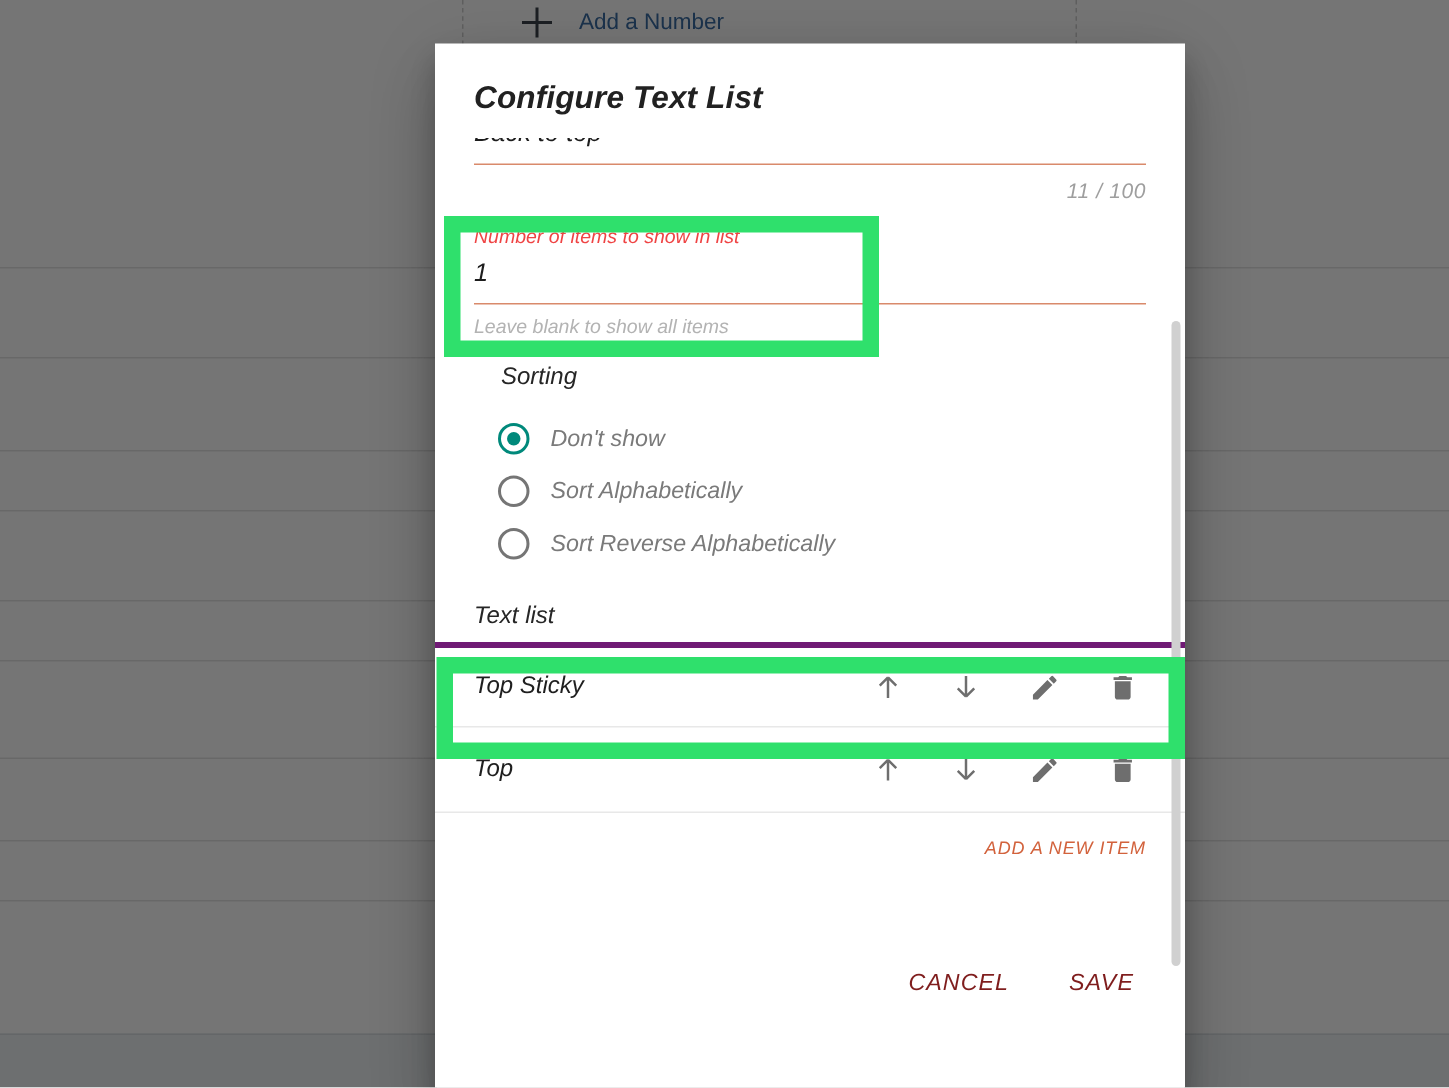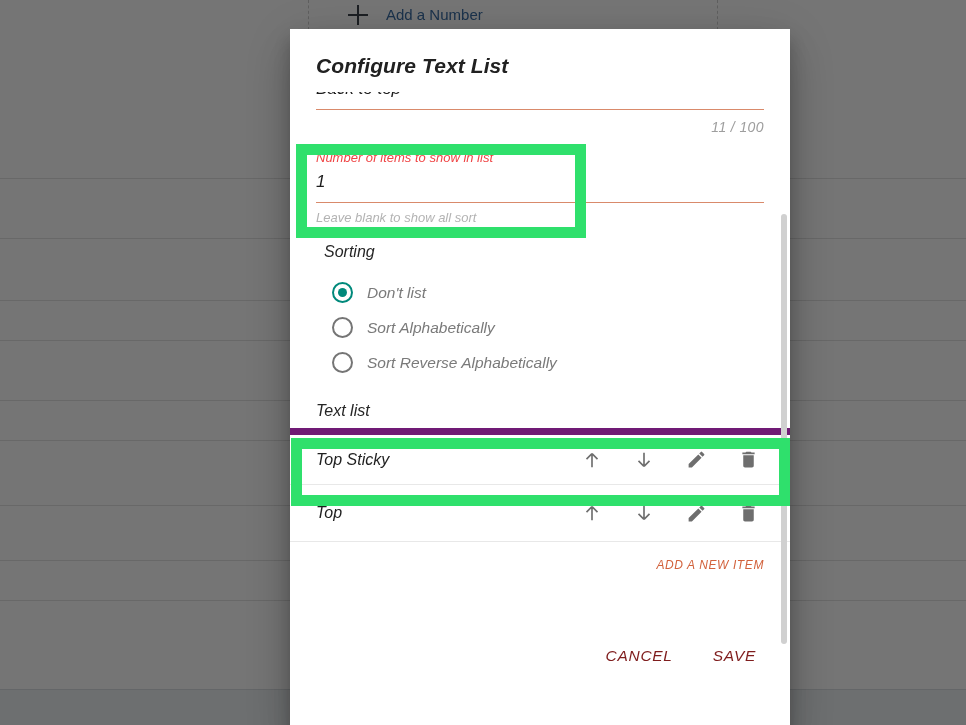--- a/index.html
+++ b/index.html
@@ -164,21 +164,21 @@
     padding-top: 9px;
     letter-spacing: 0.4px;
   }
   .field-hint {
     font-size: 13px;
     color: #b3b3b3;
     padding-top: 7px;
   }
 
   .section-head {
-    margin: 0 34px;
+    margin: 0 44px;
     font-size: 16px;
     color: #262626;
     padding-top: 18px;
   }
 
   
   .radio-group { margin: 14px 26px 0 26px; }
   .radio-row {
     display: flex;
     align-items: center;
@@ -218,21 +218,21 @@
     margin-top: 8px;
   }
   .list-row {
     position: relative;
     height: 57px;
     display: flex;
     align-items: center;
     padding: 0 26px;
     border-bottom: 1px solid #e8e8e8;
   }
-  .list-row:first-child { border-top: 7px solid #701a75; }
+  .list-row:first-child { border-top: 4px solid #701a75; }
   .list-row-label {
     font-size: 16px;
     color: #1f1f1f;
     flex: 1 1 auto;
   }
   .row-actions {
     display: flex;
     align-items: center;
     gap: 28px;
     margin-right: 4px;
@@ -355,29 +355,29 @@
         <div class="field">
           <div class="field-value">Back to top</div>
           <div class="field-underline" style="background: rgb(217, 138, 107);"></div>
           <div class="field-counter">11 / 100</div>
         </div>
 
         <div class="field" style="margin-top:14px">
           <div class="field-label">Number of items to show in list</div>
           <div class="field-value">1</div>
           <div class="field-underline" style="background: rgb(217, 138, 107);"></div>
-          <div class="field-hint">Leave blank to show all sort</div>
+          <div class="field-hint">Leave blank to show all items</div>
         </div>
 
         <div class="section-head">Sorting</div>
 
         <div class="radio-group">
           <div class="radio-row">
             <div class="radio checked" style="border-color: rgb(0, 137, 123);"></div>
-            <div class="radio-label">Don't list</div>
+            <div class="radio-label">Don't show</div>
           </div>
           <div class="radio-row">
             <div class="radio"></div>
             <div class="radio-label">Sort Alphabetically</div>
           </div>
           <div class="radio-row">
             <div class="radio"></div>
             <div class="radio-label">Sort Reverse Alphabetically</div>
           </div>
         </div>

